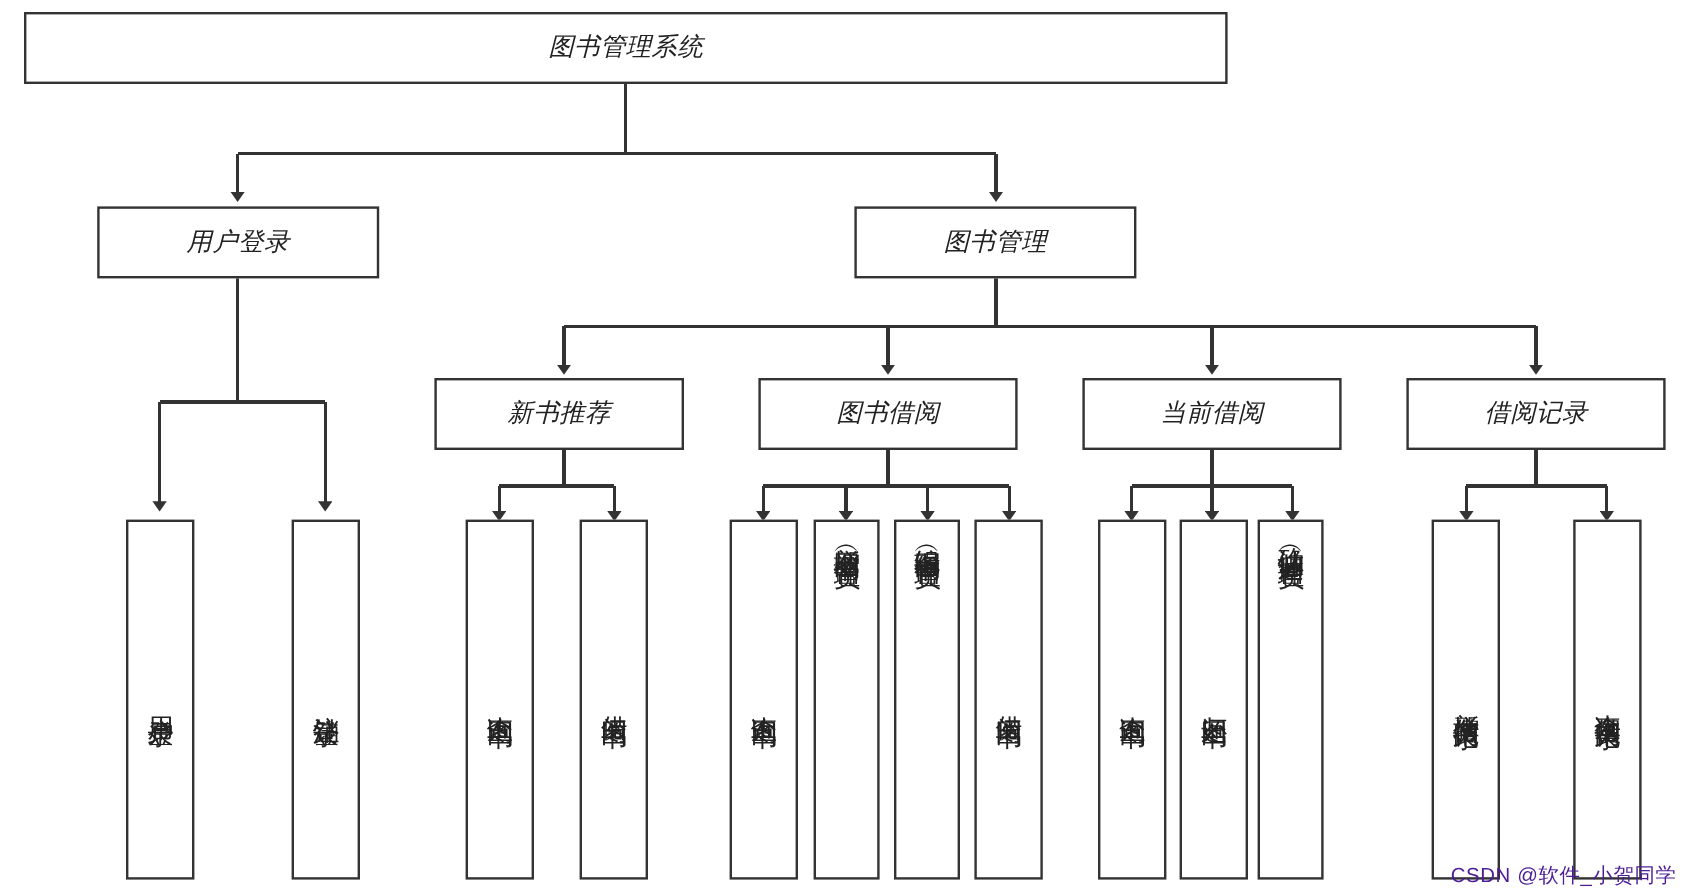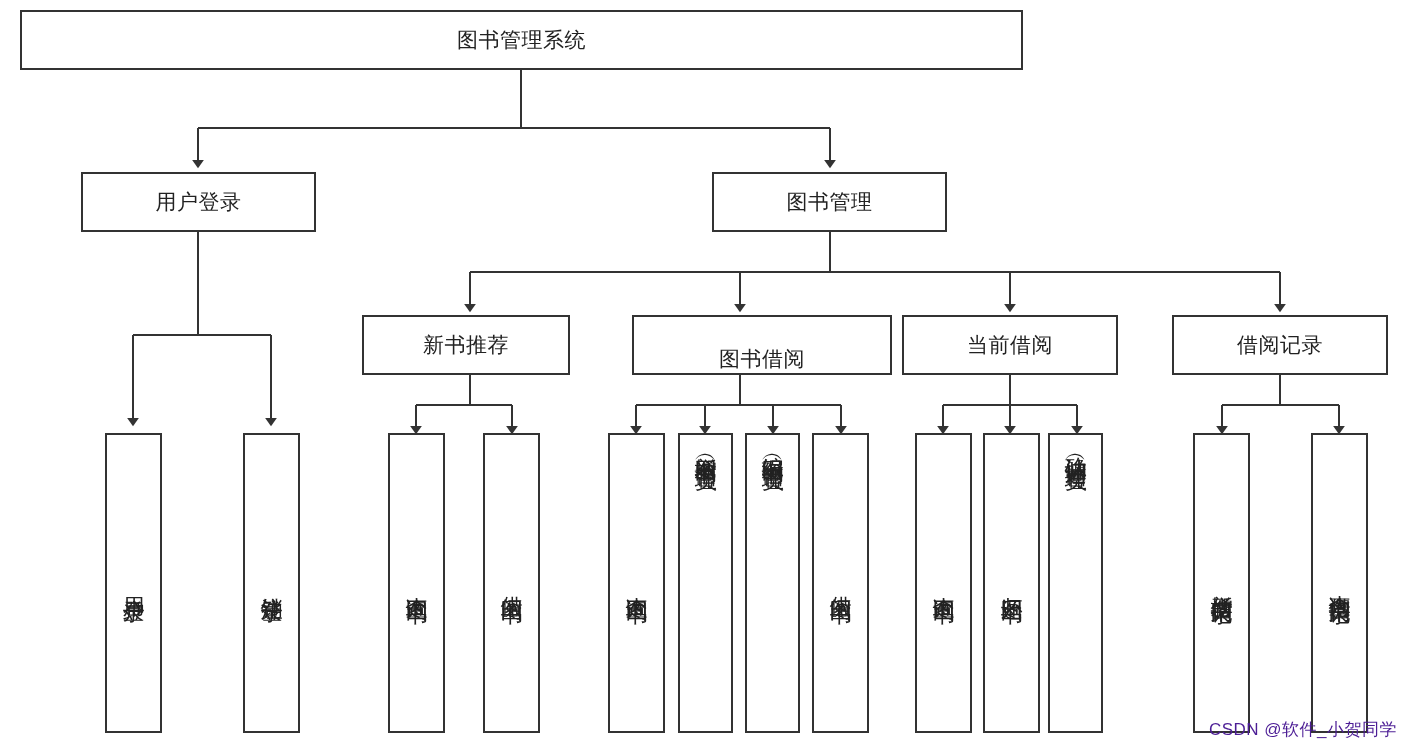--- a/index.html
+++ b/index.html
@@ -39,20 +39,21 @@
   .node-label {
     display: block;
     text-align: center;
     line-height: 1.28;
     color: #222222;
     letter-spacing: 0.5px;
   }
   .node-horizontal .node-label {
     writing-mode: horizontal-tb;
     font-size: 21px;
+    font-style: italic;
   }
   .node-vertical {
     align-items: flex-start;
     justify-content: center;
     padding-top: 4px;
   }
   .node-vertical .node-label {
     writing-mode: vertical-rl;
     text-orientation: upright;
     font-size: 22px;
@@ -139,21 +140,21 @@
   </div>
 
   <div class="node-box node-horizontal" style="left:712px; top:172px; width:235px; height:60px;justify-content:center;">
     <span class="node-label">图书管理</span>
   </div>
 
   <div class="node-box node-horizontal" style="left:362px; top:315px; width:208px; height:60px;justify-content:center;">
     <span class="node-label">新书推荐</span>
   </div>
 
-  <div class="node-box node-horizontal" style="left:632px; top:315px; width:260px; height:60px;align-items:flex-end;">
+  <div class="node-box node-horizontal" style="left:632px; top:315px; width:216px; height:60px;">
     <span class="node-label">图书借阅</span>
   </div>
 
   <div class="node-box node-horizontal" style="left:902px; top:315px; width:216px; height:60px;">
     <span class="node-label">当前借阅</span>
   </div>
 
   <div class="node-box node-horizontal" style="left:1172px; top:315px; width:216px; height:60px;">
     <span class="node-label">借阅记录</span>
   </div>

